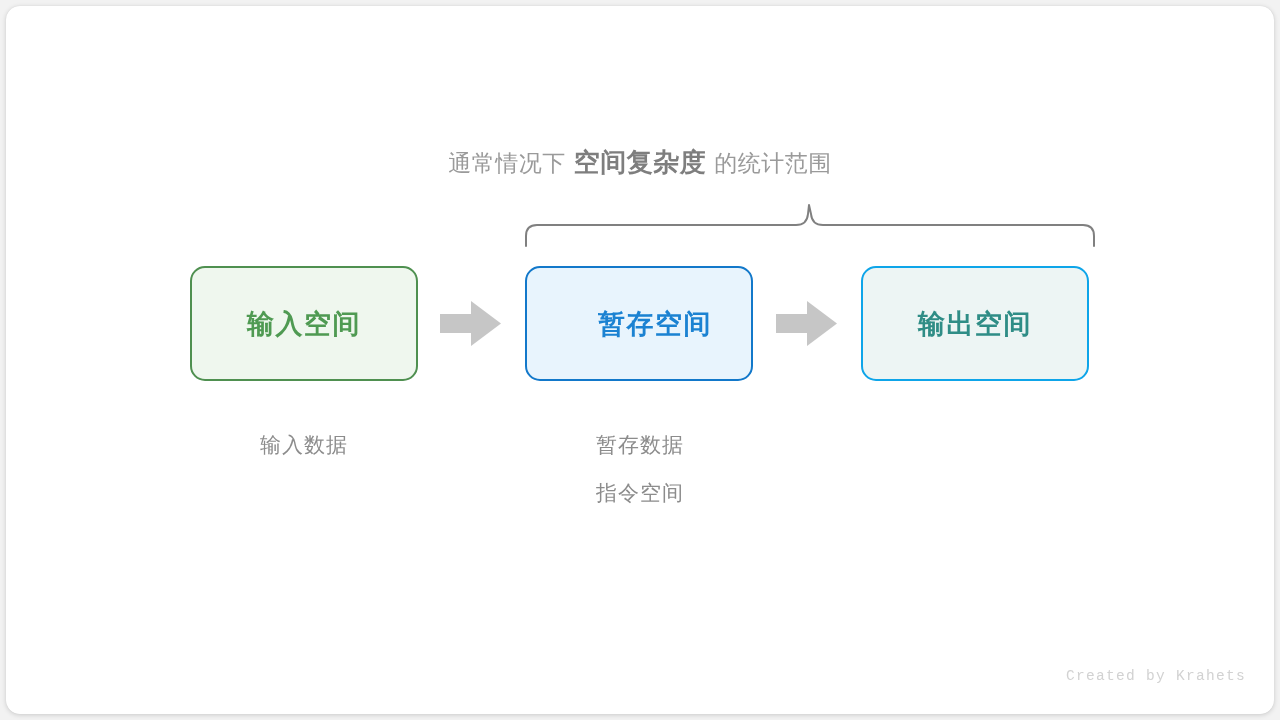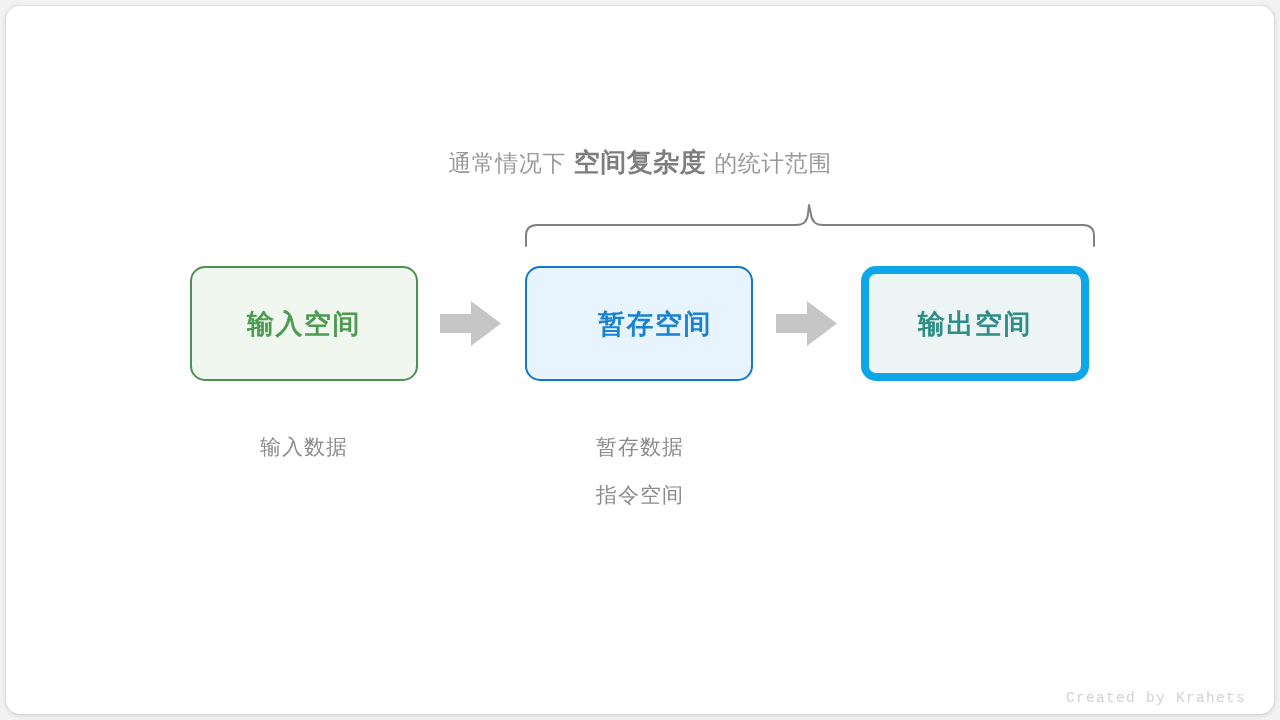--- a/index.html
+++ b/index.html
@@ -92,57 +92,58 @@
   #box-temp {
     left: 525px;
     background: #e8f4fd;
     border: 2.5px solid #1278ca;
   }
   #box-temp .box-label { color: #1b82d2; margin-left: 32px; }
 
   #box-output {
     left: 861px;
     background: #edf5f4;
-    border: 8px solid #0ea5e9;
+    border: 2px solid #0ea5e9;
   }
   #box-output .box-label { color: #2f8d86; }
 
   
   .arrow {
     position: absolute;
     top: 300px;
     width: 62px;
     height: 47px;
   }
   #arrow-1 { left: 440px; }
   #arrow-2 { left: 776px; }
 
   
   .caption-col {
     position: absolute;
     top: 423px;
     width: 300px;
     text-align: center;
+    font-family: Liberation Mono, monospace;
   }
   .caption {
     font-size: 21px;
     color: #8c8c8c;
     letter-spacing: 1px;
     line-height: 48px;
     white-space: nowrap;
   }
   #captions-input  { left: 154px; }
   #captions-temp   { left: 490px; }
   #captions-output { left: 826px; }
 
   
   #watermark {
     position: absolute;
     right: 34px;
-    bottom: 14px;
+    bottom: 36px;
     font-family: "Liberation Mono", "DejaVu Sans Mono", monospace;
     font-size: 14.5px;
     color: #d2d2d2;
     letter-spacing: 1.3px;
     white-space: nowrap;
   }
 </style>
 </head>
 <body>
 

